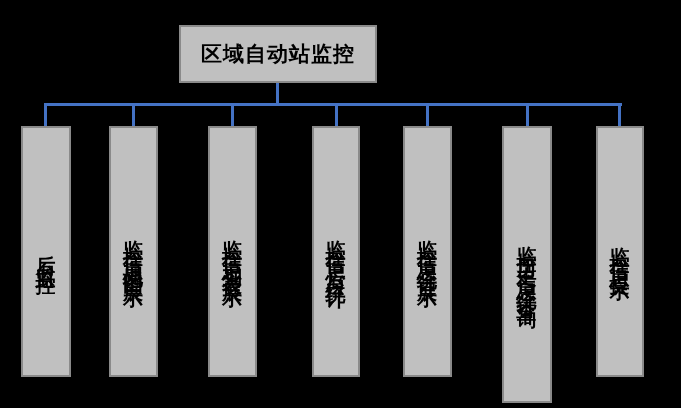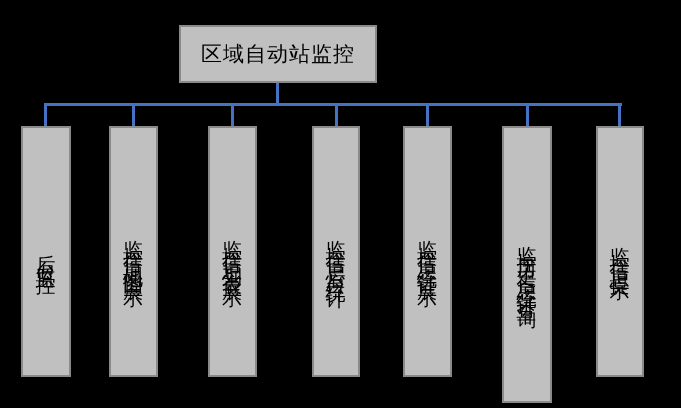--- a/index.html
+++ b/index.html
@@ -2,21 +2,21 @@
 <html style="--background: #000000; --node-fill: #c0c0c0; --node-border: #8a8a8a; --connector: #4472c4; --text: #000000;"><head>
 <meta charset="utf-8">
 <style>
   :root{
     --background:#000000;
     --node-fill:#c0c0c0;
     --node-border:#8a8a8a;
     --connector:#4472c4;
     --text:#000000;
   }
-  *{margin:0;padding:0;box-sizing:border-box;}
+  *{margin:0;padding:0;box-sizing:border-box;font-weight:bold;}
   html,body{width:681px;height:408px;overflow:hidden;}
   body{background:var(--background);font-family:"DejaVu Serif","Liberation Serif",serif;}
   .stage{position:relative;width:681px;height:408px;background:var(--background);}
 
   
   .root-node{
     position:absolute;left:179px;top:25px;width:198px;height:58px;
     background:var(--node-fill);border:2px solid var(--node-border);
     display:flex;align-items:center;justify-content:center;
   }

